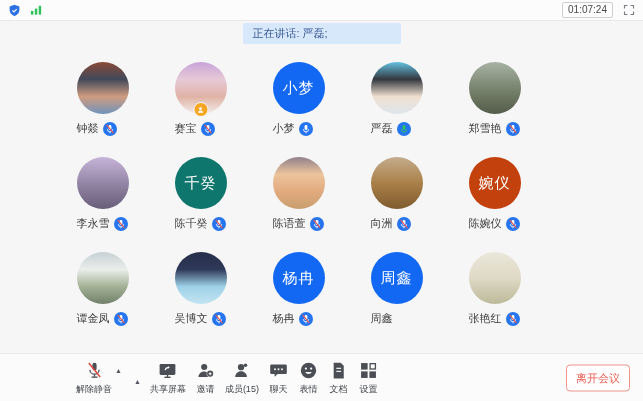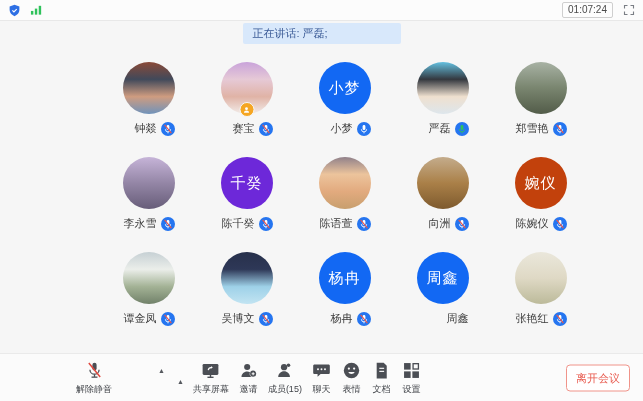--- a/index.html
+++ b/index.html
@@ -24,21 +24,21 @@
   
   .banner{
     position:absolute;top:23px;left:50%;transform:translateX(-50%);
     width:158px;height:21px;background:#d8e8fb;border-radius:2px;
     color:#3a5a96;font-size:11px;display:flex;align-items:center;
     padding:8px 10px;box-sizing:border-box;white-space:nowrap;
   }
   
   .grid{position:absolute;top:62px;left:0;right:0;}
   .grid-row{display:flex;justify-content:center;margin-bottom:21px;}
-  .cell{width:98px;display:flex;flex-direction:column;align-items:flex-end;}
+  .cell{width:98px;display:flex;flex-direction:column;align-items:flex-start;}
   .avatar{
     width:52px;height:52px;border-radius:50%;position:relative;
     display:flex;align-items:center;justify-content:center;flex:none;
   }
   .initials-text{color:#fff;font-size:15px;letter-spacing:1px;}
   .host-badge{
     position:absolute;bottom:-3px;left:50%;transform:translateX(-50%);
     width:13px;height:13px;border-radius:50%;background:#f5a623;
     border:1.5px solid #f6f6f6;display:flex;align-items:center;justify-content:center;
   }
@@ -49,21 +49,21 @@
   .mic .slash{display:none;}
   .mic.muted .slash{display:inline;}
   .mic.speaking .micbody{fill:#2fc25b;}
   .mic.speaking .micarc{stroke:#2fc25b;}
   
   .toolbar{
     position:absolute;bottom:0;left:0;right:0;height:48px;
     background:#fbfbfb;border-top:1px solid #eaeaea;
     display:flex;align-items:center;padding-left:76px;gap:9px;box-sizing:border-box;
   }
-  .titem{display:flex;align-items:flex-start;cursor:pointer;gap:43px;}
+  .titem{display:flex;align-items:flex-start;cursor:pointer;}
   .titem .col{display:flex;flex-direction:column;align-items:center;}
   .ticon{height:21px;display:flex;align-items:center;}
   .ticon svg{width:21px;height:21px;}
   .tlabel{font-size:9px;color:#42454a;margin-top:2px;white-space:nowrap;}
   .caret{font-size:7px;color:#55585e;margin:7px 0 0 3px;line-height:7px;}
   .leave-btn{
     position:absolute;right:13px;top:50%;transform:translateY(-50%);
     border:1px solid #f0948a;color:#e85a4e;background:#ffffff;
     border-radius:4px;font-size:11px;padding:5px 9px;cursor:pointer;
     font-family:Liberation Sans, sans-serif;
@@ -218,21 +218,21 @@
           <rect class="micbody" x="8" y="4.3" width="4" height="7.2" rx="2" fill="#fff"></rect>
           <path class="micarc" d="M6.2 10.3a3.8 3.8 0 0 0 7.6 0" stroke="#fff" stroke-width="1.2" fill="none"></path>
           <line class="micarc" x1="10" y1="14.3" x2="10" y2="16.2" stroke="#fff" stroke-width="1.2"></line>
           <line class="slash" x1="5.2" y1="4.2" x2="14.8" y2="16" stroke="#e8574d" stroke-width="1.6"></line>
         </svg>
       </span>
     </div>
   </div>
 
   <div class="cell">
-    <div class="avatar" style="background: #6d28d9;">
+    <div class="avatar" style="background: #0f766e;">
       <span class="initials-text">千癸</span>
 
     </div>
     <div class="nameline">
       <span class="pname">陈千癸</span>
       <span class="mic muted">
         <svg viewBox="0 0 20 20">
           <circle cx="10" cy="10" r="10" fill="#2575f0"></circle>
           <rect class="micbody" x="8" y="4.3" width="4" height="7.2" rx="2" fill="#fff"></rect>
           <path class="micarc" d="M6.2 10.3a3.8 3.8 0 0 0 7.6 0" stroke="#fff" stroke-width="1.2" fill="none"></path>

